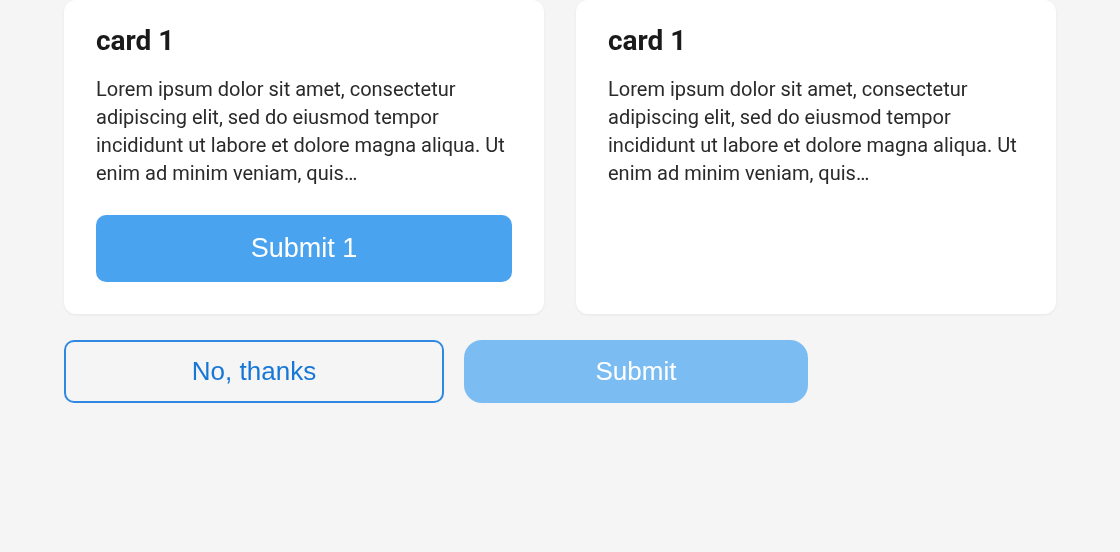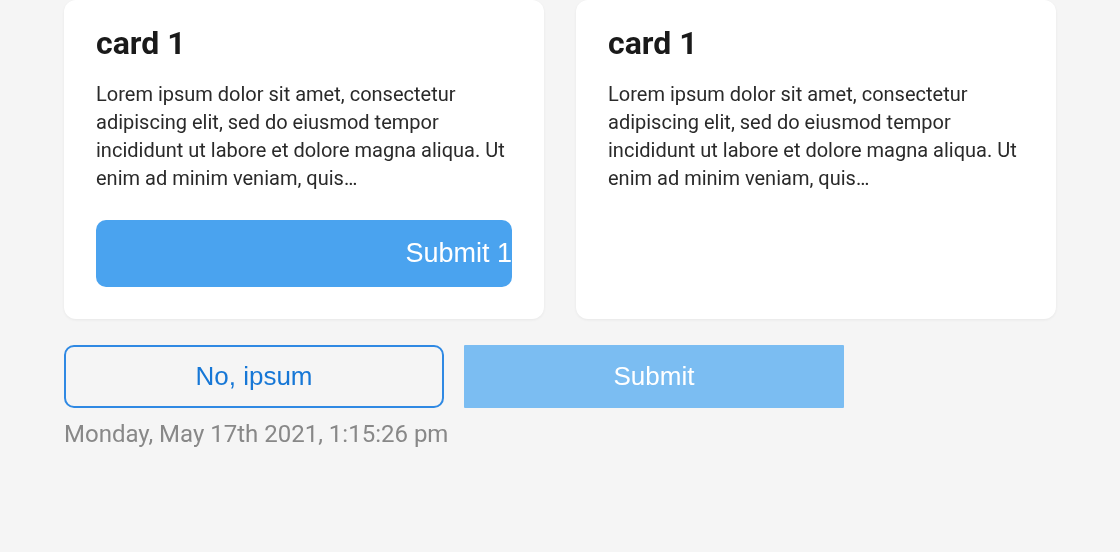--- a/index.html
+++ b/index.html
@@ -20,21 +20,21 @@
     .card {
       background: #ffffff;
       border-radius: 12px;
       box-shadow: 0 1px 3px rgba(0,0,0,0.06);
       padding: 24px 32px 32px 32px;
       flex: 1;
       display: flex;
       flex-direction: column;
     }
     .card-title {
-      font-size: 32px;
+      font-size: 28px;
       font-weight: 700;
       color: #1a1a1a;
       margin-bottom: 18px;
     }
     .card-body {
       font-size: 20px;
       line-height: 1.4;
       color: #2a2a2a;
       margin-bottom: 28px;
       max-height: 180px;
@@ -43,21 +43,20 @@
     .card-button {
       background: #4aa3ef;
       color: #ffffff;
       border: none;
       border-radius: 10px;
       font-size: 27px;
       font-weight: 500;
       padding: 18px 0;
       cursor: pointer;
       width: 100%;
-      text-align: right;
     }
     .footer-buttons {
       display: flex;
       gap: 20px;
       margin-top: 26px;
     }
     .btn-outline {
       background: transparent;
       border: 2px solid #2f89e3;
       color: #1677d6;
@@ -65,25 +64,25 @@
       font-size: 26px;
       font-weight: 500;
       padding: 14px 0;
       width: 380px;
       cursor: pointer;
     }
     .btn-filled {
       background: #7bbdf2;
       border: none;
       color: #ffffff;
-      border-radius: 1px;
+      border-radius: 18px;
       font-size: 26px;
       font-weight: 500;
       padding: 16px 0;
-      width: 380px;
+      width: 344px;
       cursor: pointer;
     }
     .timestamp {
       font-size: 24px;
       color: #888888;
       margin-top: 12px;
     }
   </style>
 </head>
 <body>
@@ -98,18 +97,17 @@
     </div>
 
     <div class="card">
       <div class="card-title">card 1</div>
       <div class="card-body">Lorem ipsum dolor sit amet, consectetur adipiscing elit, sed do eiusmod tempor incididunt ut labore et dolore magna aliqua. Ut enim ad minim veniam, quis…</div>
     </div>
 
   </div>
 
   <div class="footer-buttons">
-    <button class="btn-outline">No, ipsum</button>
+    <button class="btn-outline">No, thanks</button>
     <button class="btn-filled">Submit</button>
   </div>
 
-  <div class="timestamp">Monday, May 17th 2021, 1:15:26 pm</div>
 </div>
 
 </body></html>

